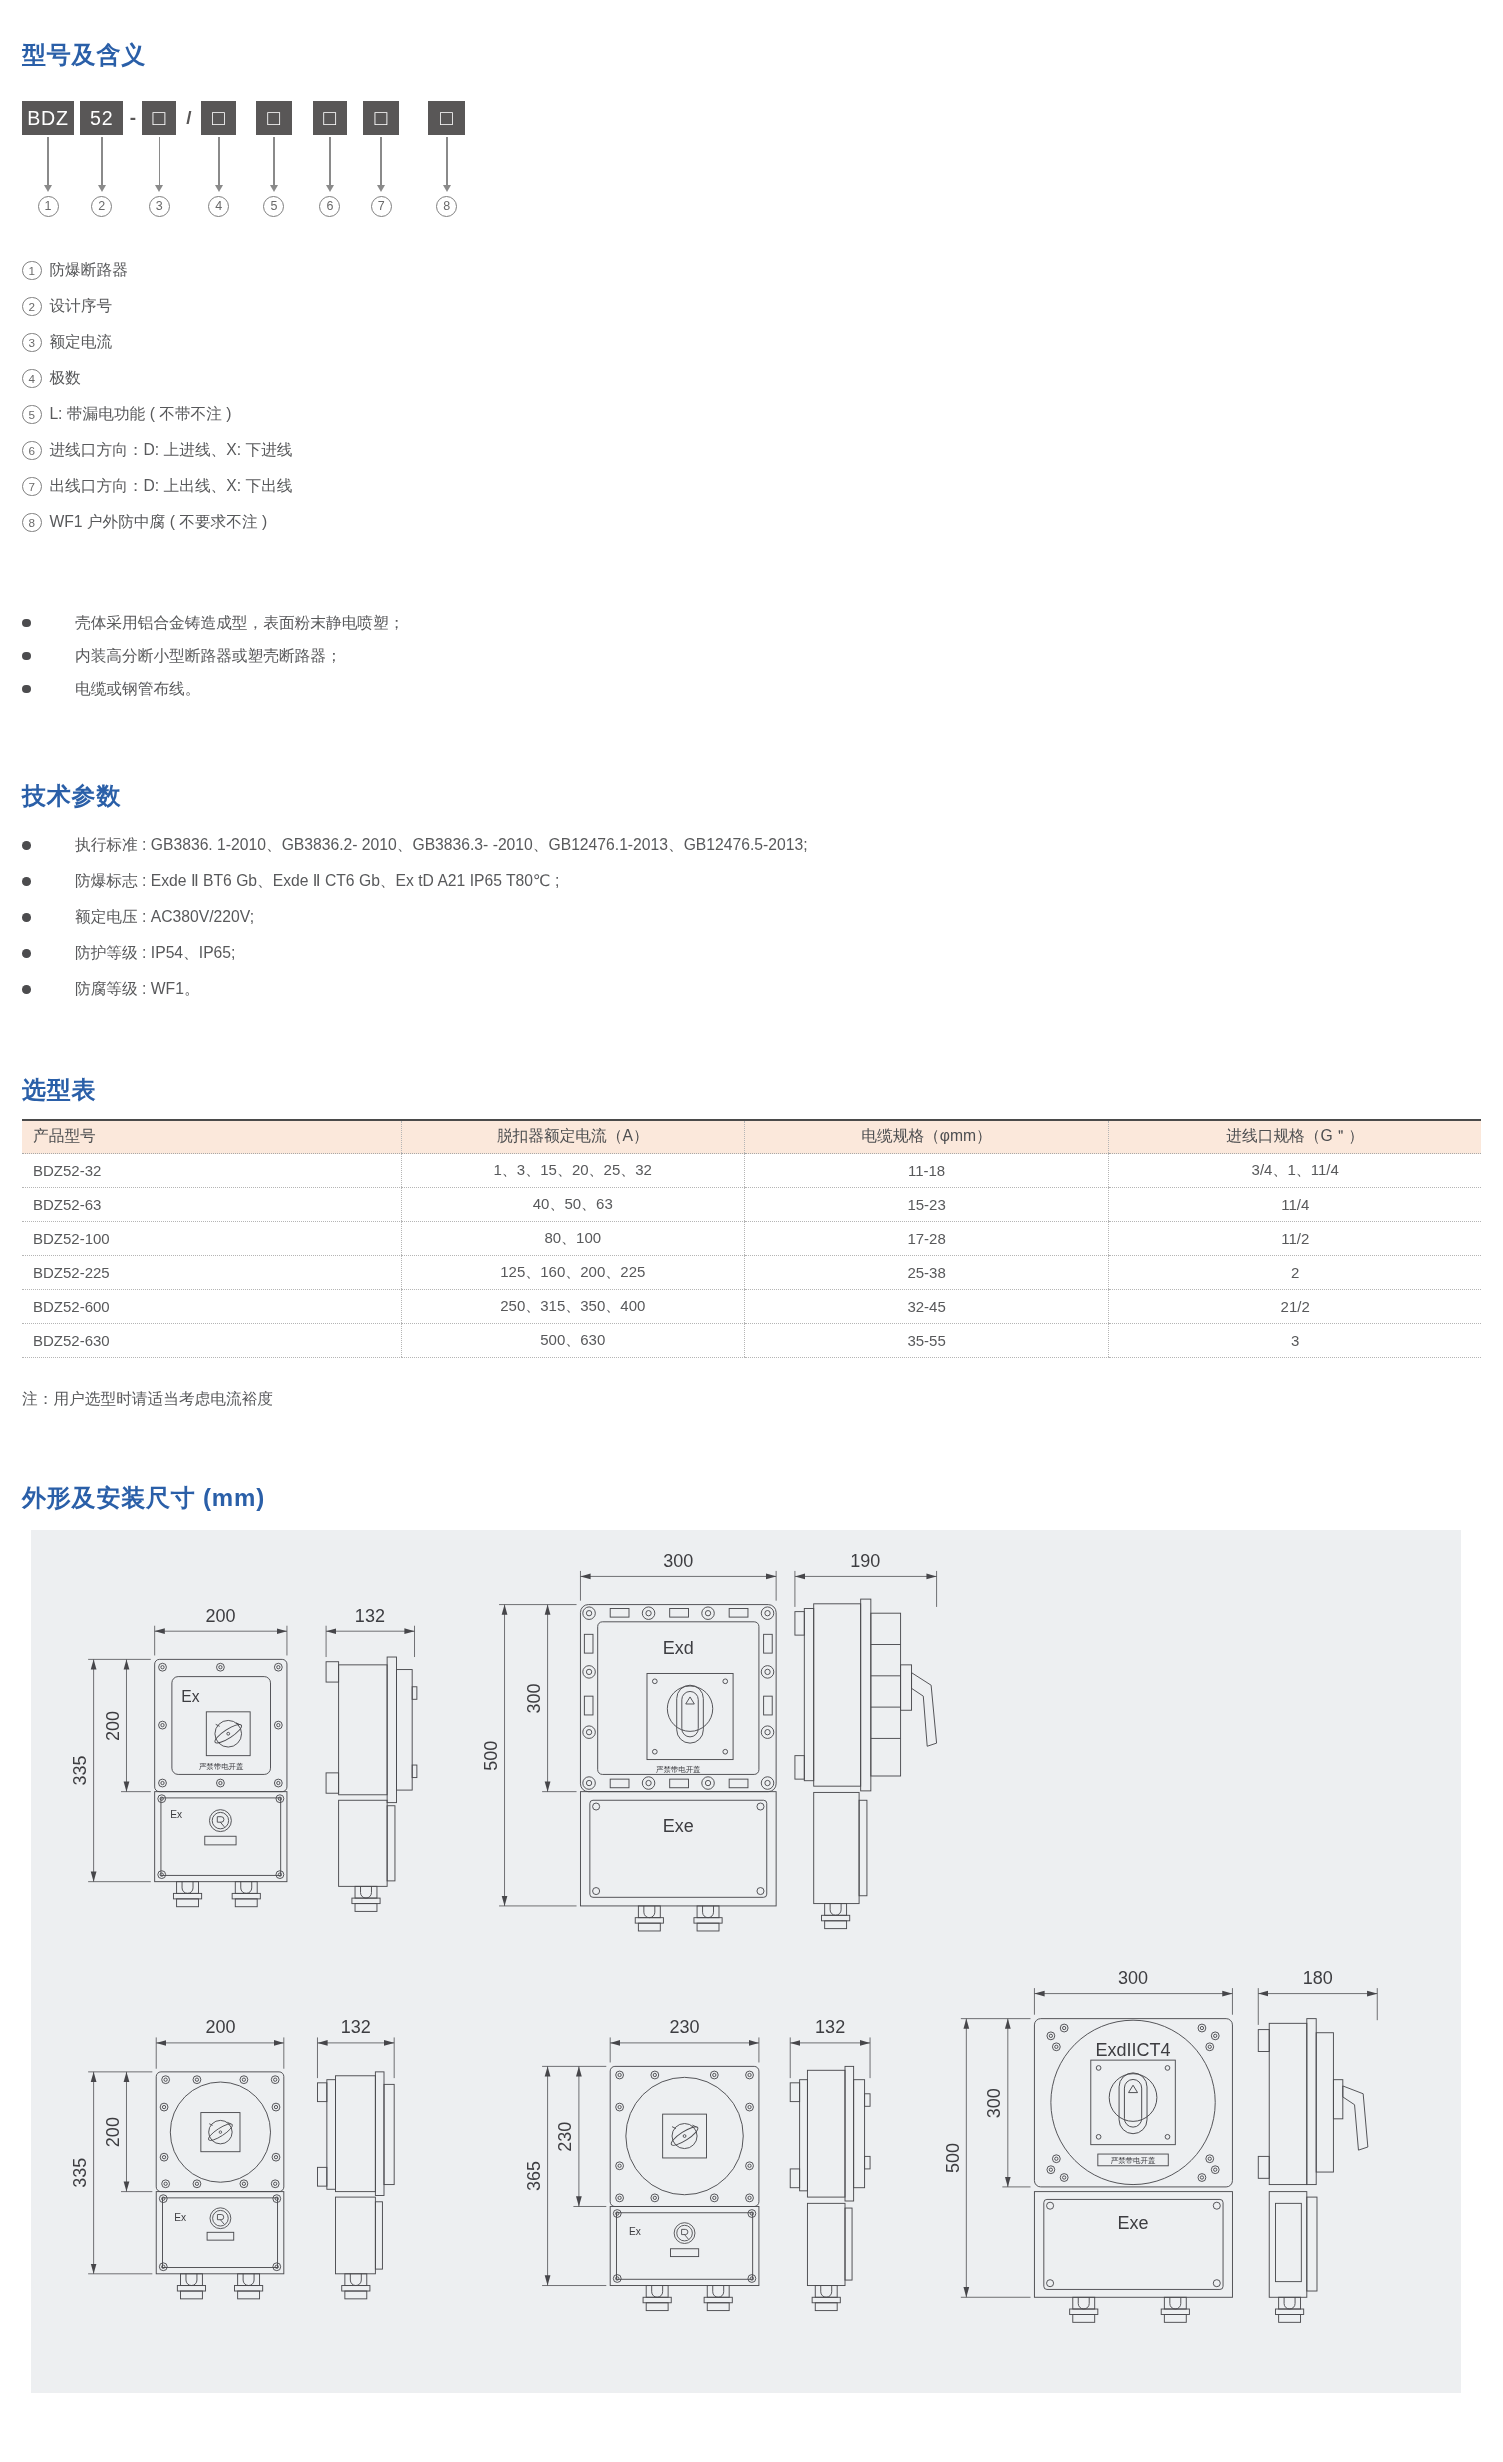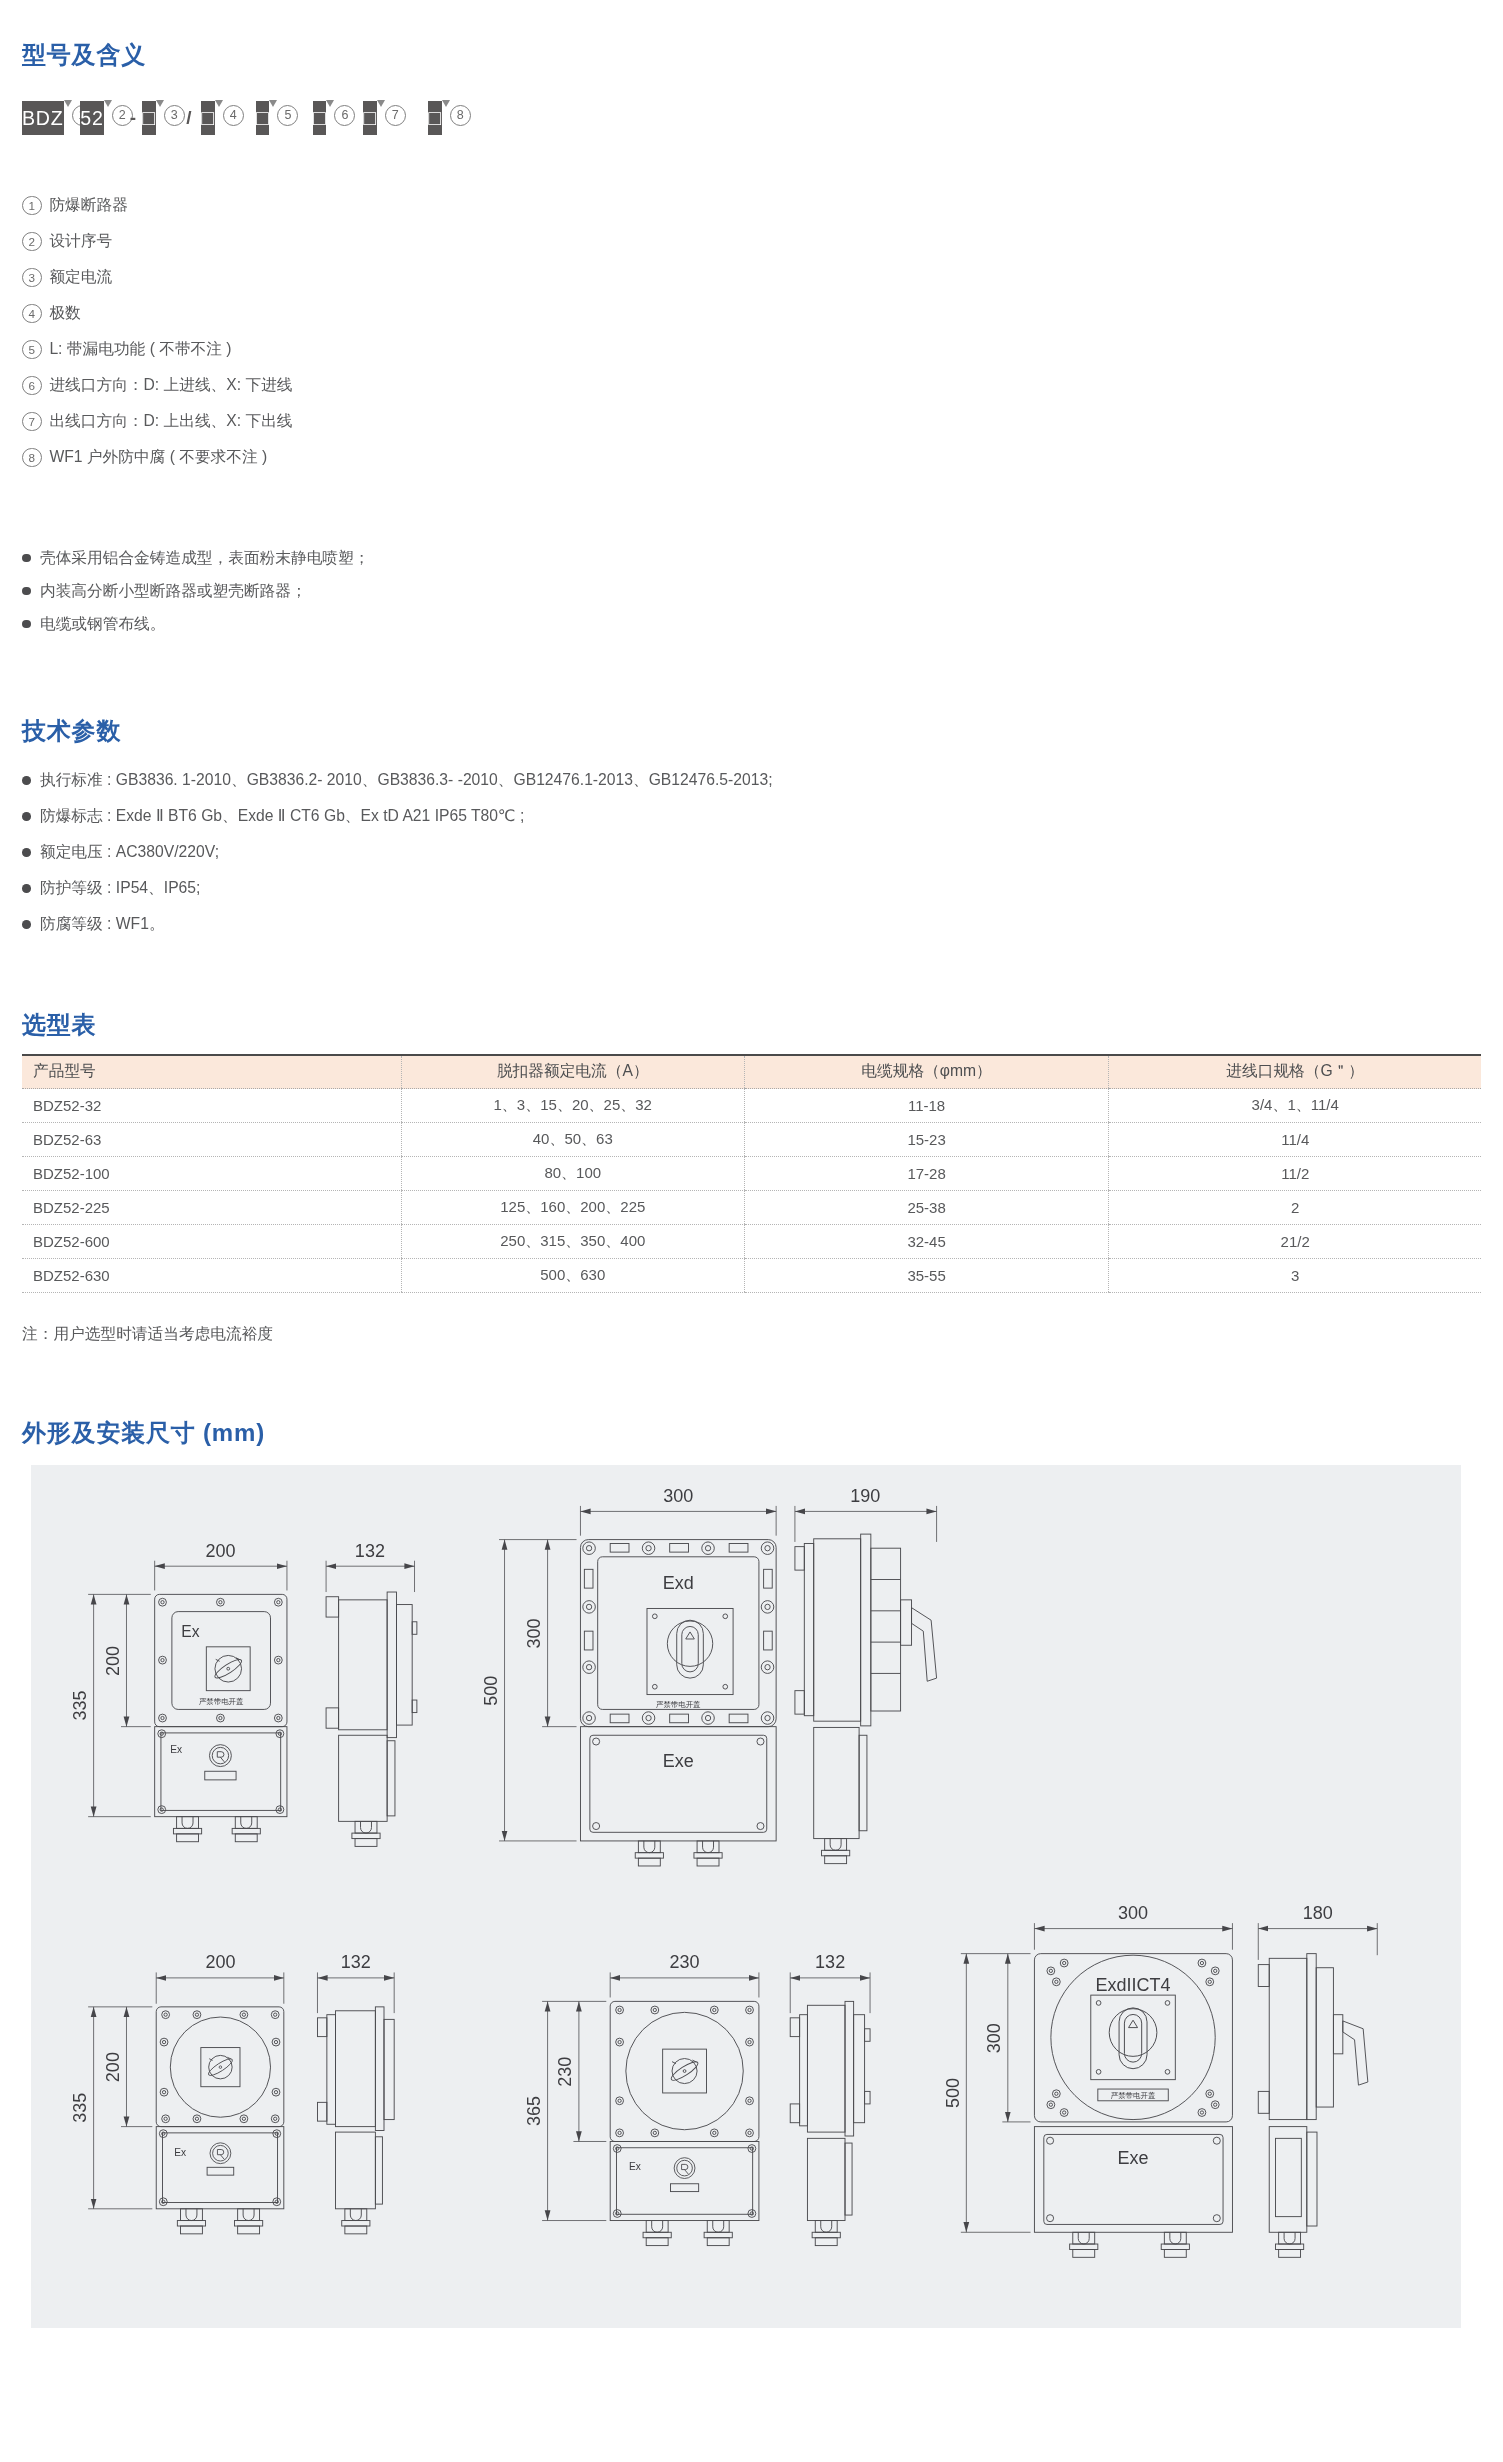--- a/index.html
+++ b/index.html
@@ -11,21 +11,21 @@
   }
   .content { padding:39px 22px 0 22px; }
 
   h2.sec-title {
     color:#2a5fa8; font-size:24px; font-weight:700; letter-spacing:0.8px;
     line-height:31px;
   }
 
   
   .model-diagram { display:flex; align-items:flex-start; margin-top:31px; }
-  .mseg { display:flex; flex-direction:row; align-items:flex-start; }
+  .mseg { display:flex; flex-direction:column; align-items:center; }
   .mbox {
     background:#595757; color:#ffffff; height:34px; width:100%;
     display:flex; align-items:center; justify-content:center;
     font-size:19.6px; letter-spacing:0.8px;
   }
   .mbox.square { font-size:21px; font-weight:400; }
   .marrow { width:1.6px; height:49px; background:#8a8a8a; margin-top:1.6px; }
   .marrowhead {
     width:0; height:0; border-left:4.7px solid transparent; border-right:4.7px solid transparent;
     border-top:7.8px solid #8a8a8a; margin-top:-0.8px;
@@ -46,21 +46,21 @@
   .ml21{margin-left:16.4px} .ml37{margin-left:29px}
 
   .model-notes { margin-top:36px; }
   .note-line { display:flex; align-items:center; height:36px; font-size:15.7px; color:#58595b; }
   .note-line .circ { margin-top:0; margin-right:7.8px; width:19.6px; height:19.6px; font-size:11.7px; }
 
   
   .sec-features { margin-top:66px; }
   .sec-tech { margin-top:74px; }
   .bullets { margin-top:17px; }
-  .b-item { display:flex; align-items:center; font-size:15.7px; color:#58595b; }
+  .b-item { display:flex; align-items:center; font-size:15.7px; color:#58595b;gap:35px; }
   .bullets.tight .b-item { height:33px; }
   .bullets.loose .b-item { height:36px; }
   .dot { width:8.6px; height:8.6px; border-radius:50%; background:#4c4c4e; margin-right:9.4px; flex:none; }
 
   
   .sec-selection { margin-top:66px; }
   table.sel { width:100%; border-collapse:collapse; margin-top:14px;
     border-top:2.3px solid #4a4a4a; border-bottom:1.6px dotted #a9a9a9; }
   table.sel th {
     background:#fbe8db; font-weight:400; color:#4d4e50; font-size:15.7px;

